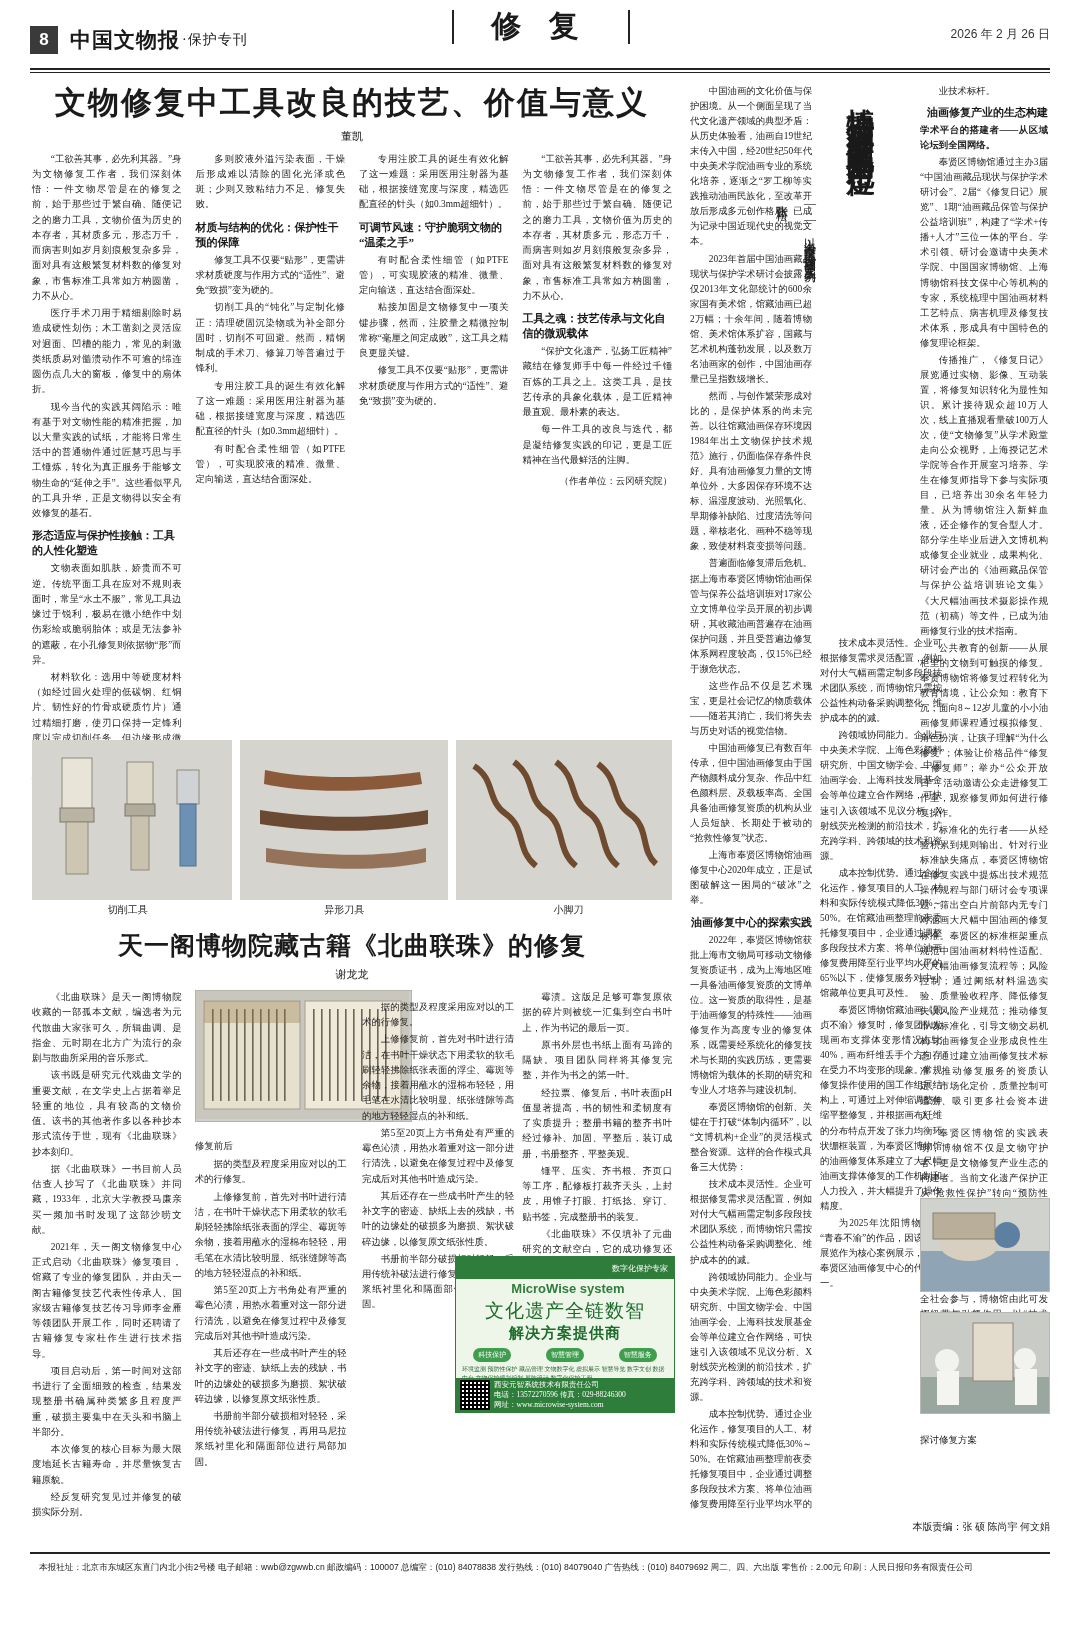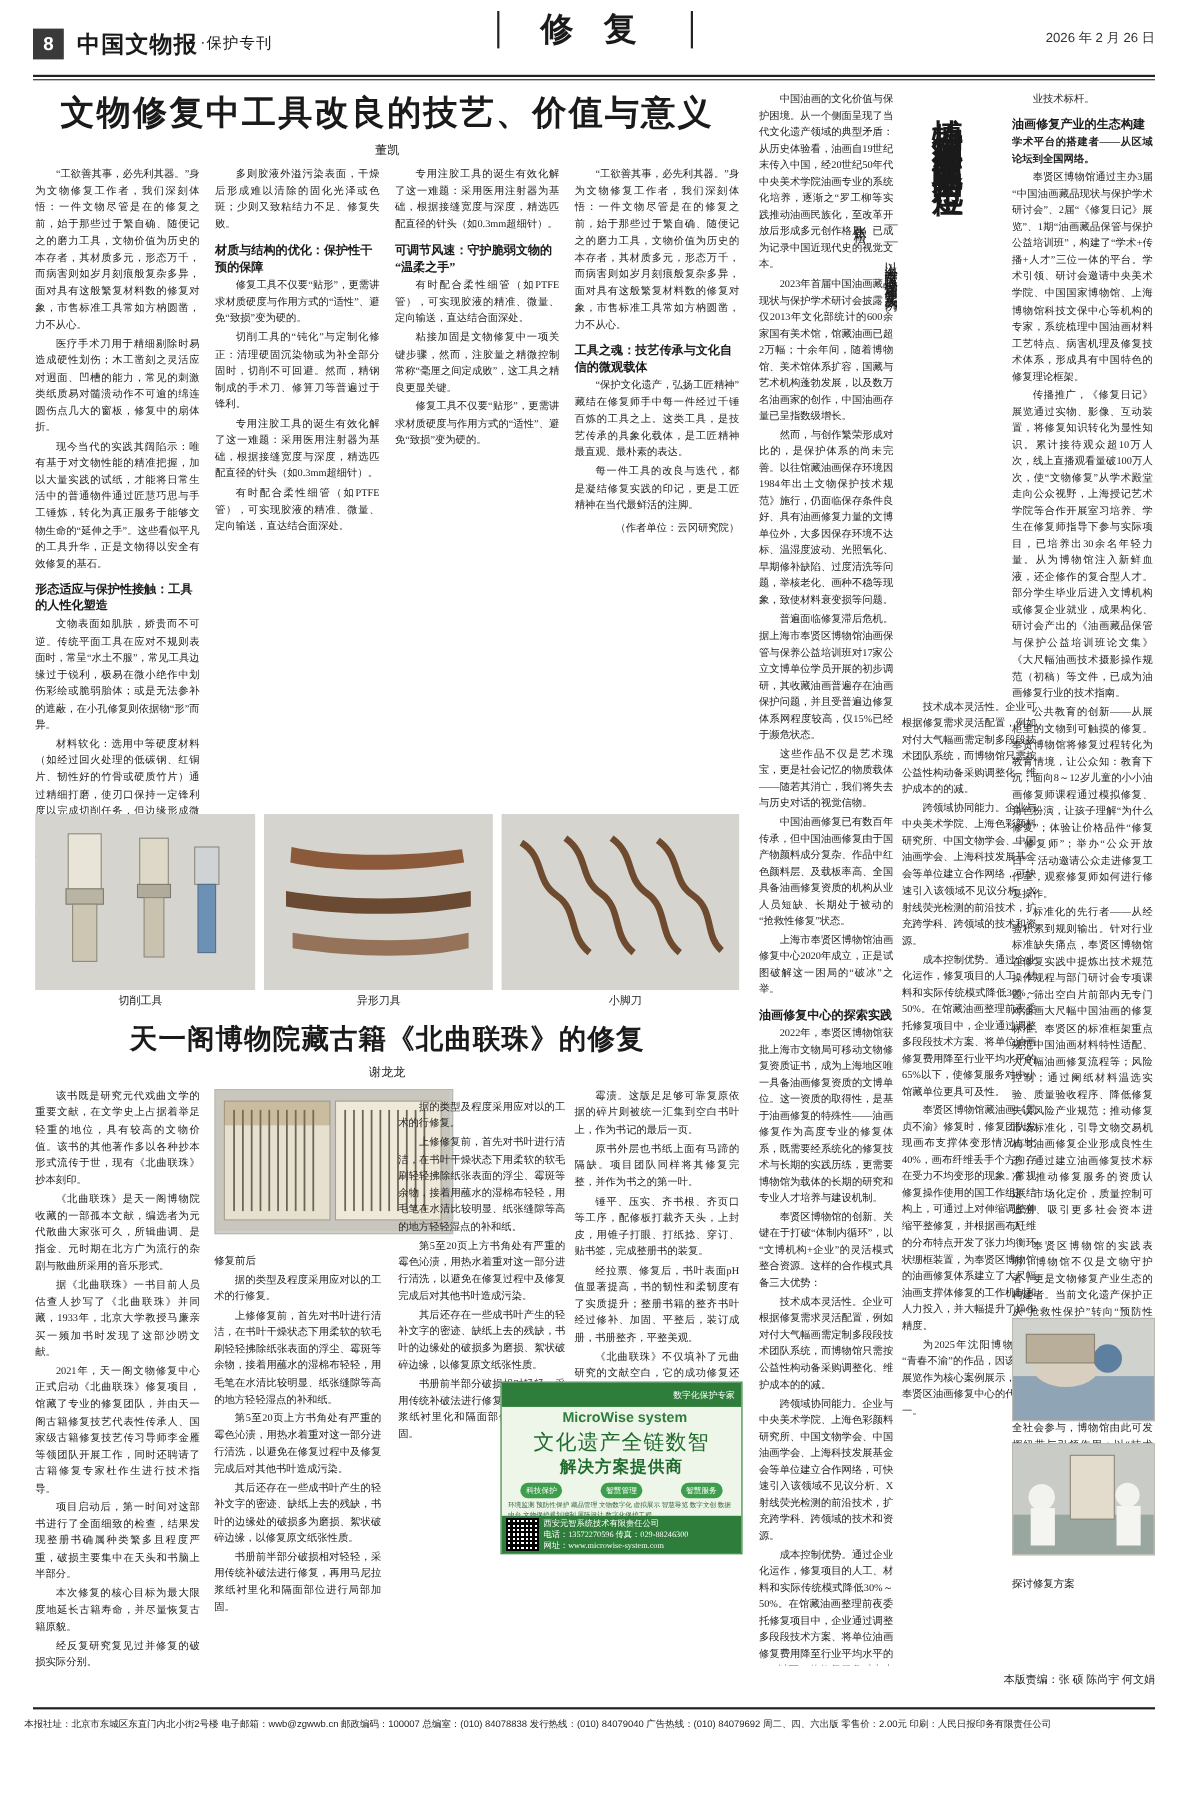--- a/index.html
+++ b/index.html
@@ -133,28 +133,28 @@
     writing-mode:vertical-rl;text-orientation:upright;
     font-size:12px;letter-spacing:2px;
   }
 
   .r-col{position:absolute;width:122px;}
   .rc1{left:690px;top:84px;}
 
   .r-para{
     font-size:9.4px;line-height:1.6;text-align:justify;text-indent:2em;margin:0 0 2px;color:#222;
   }
-  .r-head{font-weight:bold;font-size:11px;margin:6px 0 3px;}
+  .r-head{font-weight:bold;font-size:11px;margin:6px 0 3px;text-align:right;}
 
   .photo{background:#cfcfc9;border:1px solid #b9b9b2;position:relative;overflow:hidden;}
 
   
   .footer-rule{position:absolute;left:30px;top:1552px;width:1020px;height:2px;background:#222;}
   .footer{
-    position:absolute;left:22px;top:1560px;width:1020px;
+    position:absolute;left:39px;top:1560px;width:1020px;
     font-size:8.6px;line-height:1.7;color:#222;text-align:justify;
     font-family:"Liberation Sans",sans-serif;
   }
   .editors{
     position:absolute;right:30px;top:1520px;font-size:10px;
   }
   .photo-strip-cap{font-size:9.5px;margin-top:18px;}
 </style>
 </head>
 <body>
@@ -252,22 +252,22 @@
     <div style="width:200px">切削工具</div>
     <div style="width:208px">异形刀具</div>
     <div style="width:216px">小脚刀</div>
   </div>
 
   <div class="a2">
     <div class="art-title">天一阁博物院藏古籍《北曲联珠》的修复</div>
     <div class="byline">谢龙龙</div>
     <div class="a2-cols">
       <div class="a2-col">
+        <p class="para">《北曲联珠》是天一阁博物院收藏的一部孤本文献，编选者为元代散曲大家张可久，所辑曲调、是指金、元时期在北方广为流行的杂剧与散曲所采用的音乐形式。</p>
         <p class="para">该书既是研究元代戏曲文学的重要文献，在文学史上占据着举足轻重的地位，具有较高的文物价值。该书的其他著作多以各种抄本形式流传于世，现有《北曲联珠》抄本刻印。</p>
-        <p class="para">《北曲联珠》是天一阁博物院收藏的一部孤本文献，编选者为元代散曲大家张可久，所辑曲调、是指金、元时期在北方广为流行的杂剧与散曲所采用的音乐形式。</p>
         <p class="para">据《北曲联珠》一书目前人员估查人抄写了《北曲联珠》并同藏，1933年，北京大学教授马廉亲买一频加书时发现了这部沙唠文献。</p>
         <p class="para">2021年，天一阁文物修复中心正式启动《北曲联珠》修复项目，馆藏了专业的修复团队，并由天一阁古籍修复技艺代表性传承人、国家级古籍修复技艺传习导师李金雁等领团队开展工作，同时还聘请了古籍修复专家杜作生进行技术指导。</p>
         <p class="para">项目启动后，第一时间对这部书进行了全面细致的检查，结果发现整册书确属种类繁多且程度严重，破损主要集中在天头和书脑上半部分。</p>
         <p class="para">本次修复的核心目标为最大限度地延长古籍寿命，并尽量恢复古籍原貌。</p>
         <p class="para">经反复研究复见过并修复的破损实际分别。</p>
       </div>
       <div class="a2-col">
         <div class="a2-photo">
           <svg width="213" height="128" viewBox="0 0 213 128">
             <rect width="213" height="128" fill="#c9c6bd"></rect>
@@ -302,22 +302,22 @@
         <p class="para" style="margin-top:4px">据的类型及程度采用应对以的工术的行修复。</p>
         <p class="para">上修修复前，首先对书叶进行清洁，在书叶干燥状态下用柔软的软毛刷轻轻拂除纸张表面的浮尘、霉斑等余物，接着用蘸水的湿棉布轻轻，用毛笔在水清比较明显、纸张缝隙等高的地方轻轻湿点的补和纸。</p>
         <p class="para">第5至20页上方书角处有严重的霉色沁渍，用热水着重对这一部分进行清洗，以避免在修复过程中及修复完成后对其他书叶造成污染。</p>
         <p class="para">其后还存在一些成书叶产生的轻补文字的密迹、缺纸上去的残缺，书叶的边缘处的破损多为磨损、絮状破碎边缘，以修复原文纸张性质。</p>
         <p class="para">书册前半部分破损相对轻轻，采用传统补破法进行修复，再用马尼拉浆纸衬里化和隔面部位进行局部加固。</p>
       </div>
       <div class="a2-col" style="width:152px"></div>
       <div class="a2-col">
         <p class="para">霉渍。这版足足够可靠复原依据的碎片则被统一汇集到空白书叶上，作为书记的最后一页。</p>
         <p class="para">原书外层也书纸上面有马蹄的隔缺。项目团队同样将其修复完整，并作为书之的第一叶。</p>
+        <p class="para">经拉票、修复后，书叶表面pH值显著提高，书的韧性和柔韧度有了实质提升；整册书籍的整齐书叶经过修补、加固、平整后，装订成册，书册整齐，平整美观。</p>
         <p class="para">锤平、压实、齐书根、齐页口等工序，配修板打裁齐天头，上封皮，用锥子打眼、打纸捻、穿订、贴书签，完成整册书的装复。</p>
-        <p class="para">经拉票、修复后，书叶表面pH值显著提高，书的韧性和柔韧度有了实质提升；整册书籍的整齐书叶经过修补、加固、平整后，装订成册，书册整齐，平整美观。</p>
         <p class="para">《北曲联珠》不仅填补了元曲研究的文献空白，它的成功修复还使这一瀕危的文学瑰宝得以完整保存。在这个过程中，天一阁修复团队的人员在修复技艺与工艺上更是有所精进，为中华文脉的传承注入新的活力。</p>
         <p class="para" style="text-align:right;text-indent:0;margin-top:4px">（作者单位：天一阁博物院）</p>
       </div>
     </div>
   </div>
 
   <div style="position:absolute;left:362px;top:1000px;width:152px">
     <p class="para">据的类型及程度采用应对以的工术的行修复。</p>
     <p class="para">上修修复前，首先对书叶进行清洁，在书叶干燥状态下用柔软的软毛刷轻轻拂除纸张表面的浮尘、霉斑等余物，接着用蘸水的湿棉布轻轻，用毛笔在水清比较明显、纸张缝隙等高的地方轻轻湿点的补和纸。</p>
     <p class="para">第5至20页上方书角处有严重的霉色沁渍，用热水着重对这一部分进行清洗，以避免在修复过程中及修复完成后对其他书叶造成污染。</p>

